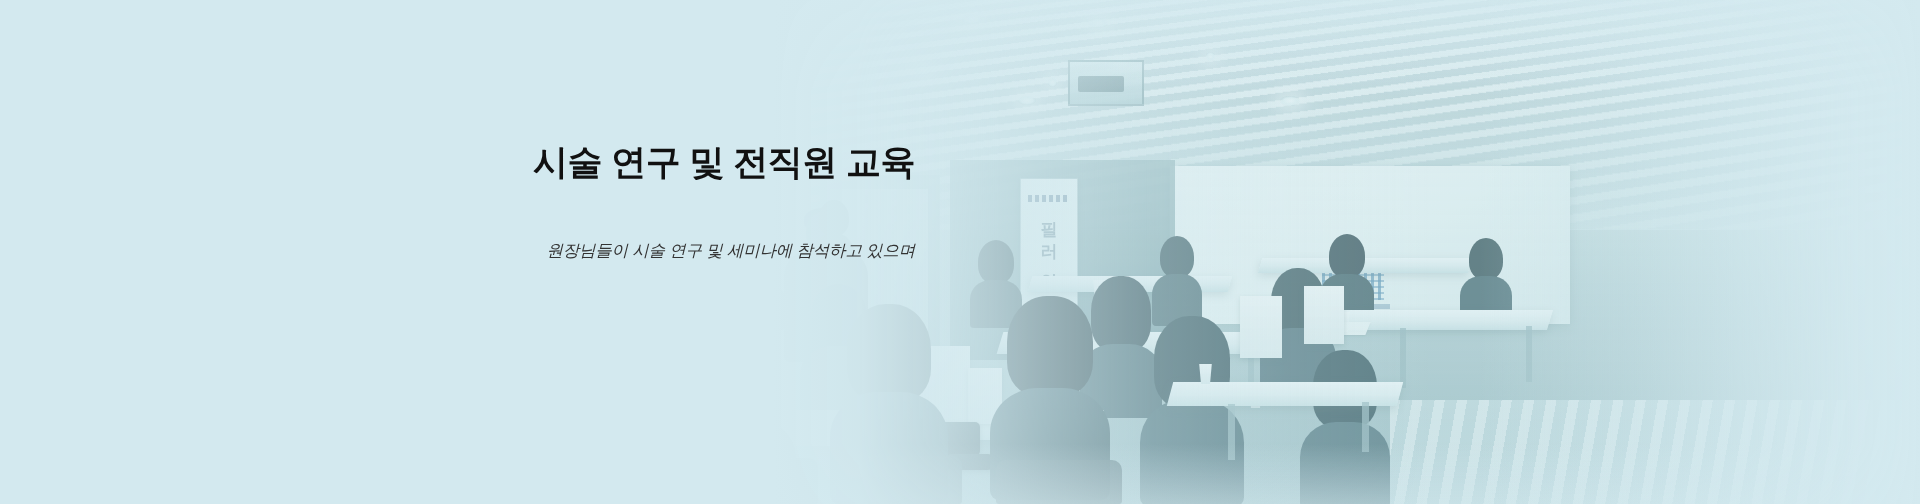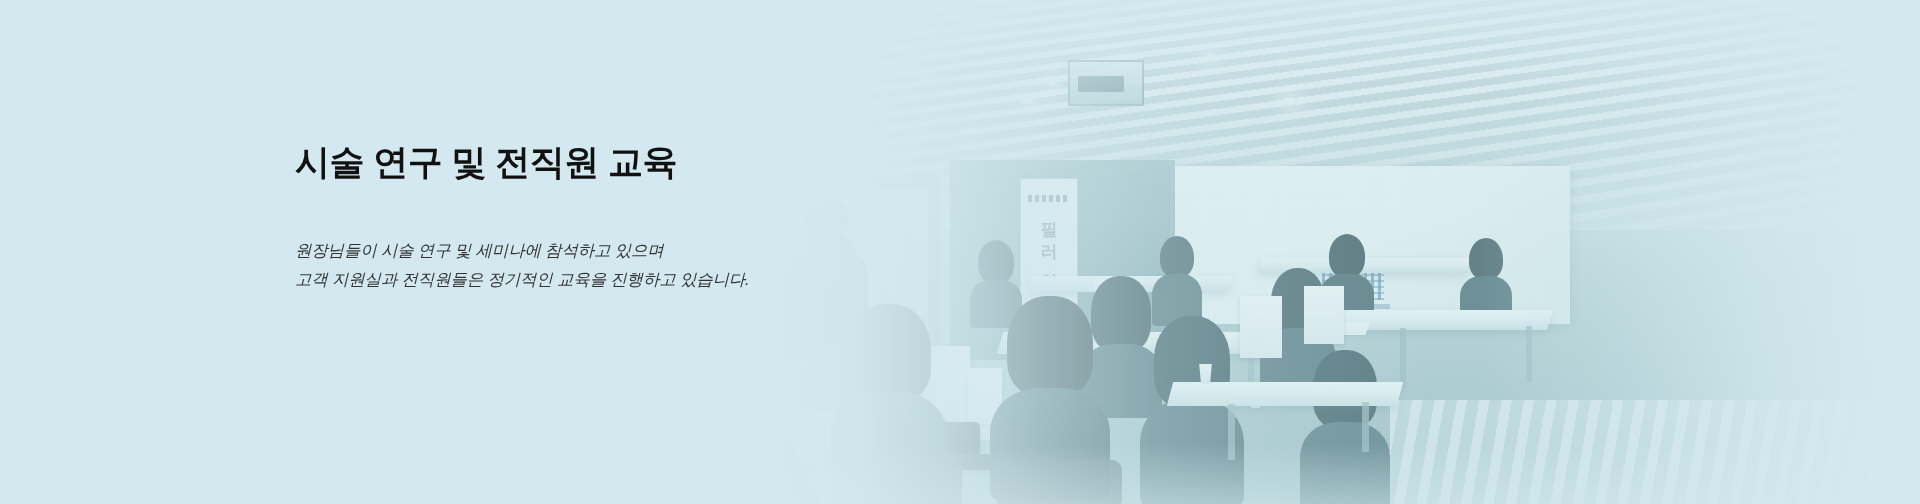--- a/index.html
+++ b/index.html
@@ -214,21 +214,21 @@
     position:absolute;left:0;top:0;width:1220px;height:90px;
     background:linear-gradient(180deg,rgba(211,233,239,.80),rgba(211,233,239,0));
   }
   .fade-bottom{
     position:absolute;left:0;bottom:0;width:1220px;height:60px;
     background:linear-gradient(0deg,rgba(211,233,239,.55),rgba(211,233,239,0));
   }
 
   
   .copy{
-    position:absolute;left:295px;top:140px;width:620px;z-index:20;
+    position:absolute;left:295px;top:140px;width:620px;z-index:20;text-align:right;
   }
   .headline{
     margin:0;
     font-size:35px;font-weight:700;letter-spacing:-.5px;
     color:#111111;line-height:1.25;
     white-space:nowrap;
   }
   .subcopy{
     margin:52px 0 0 0;
     font-size:16.5px;font-weight:400;line-height:1.75;
@@ -404,17 +404,16 @@
       <div class="fade-bottom"></div>
       <div class="fade-left"></div>
       <div class="fade-right"></div>
     </div>
   </div>
 
   <div class="copy">
     <h1 class="headline">시술 연구 및 전직원 교육</h1>
     <p class="subcopy">
       <span class="line">원장님들이 시술 연구 및 세미나에 참석하고 있으며</span>
-      <span class="line">고객 지원실과 전직원들은 정기적인 교육을 진행하고 있습니다.</span>
     </p>
   </div>
 
 </div>
 
 </body></html>

